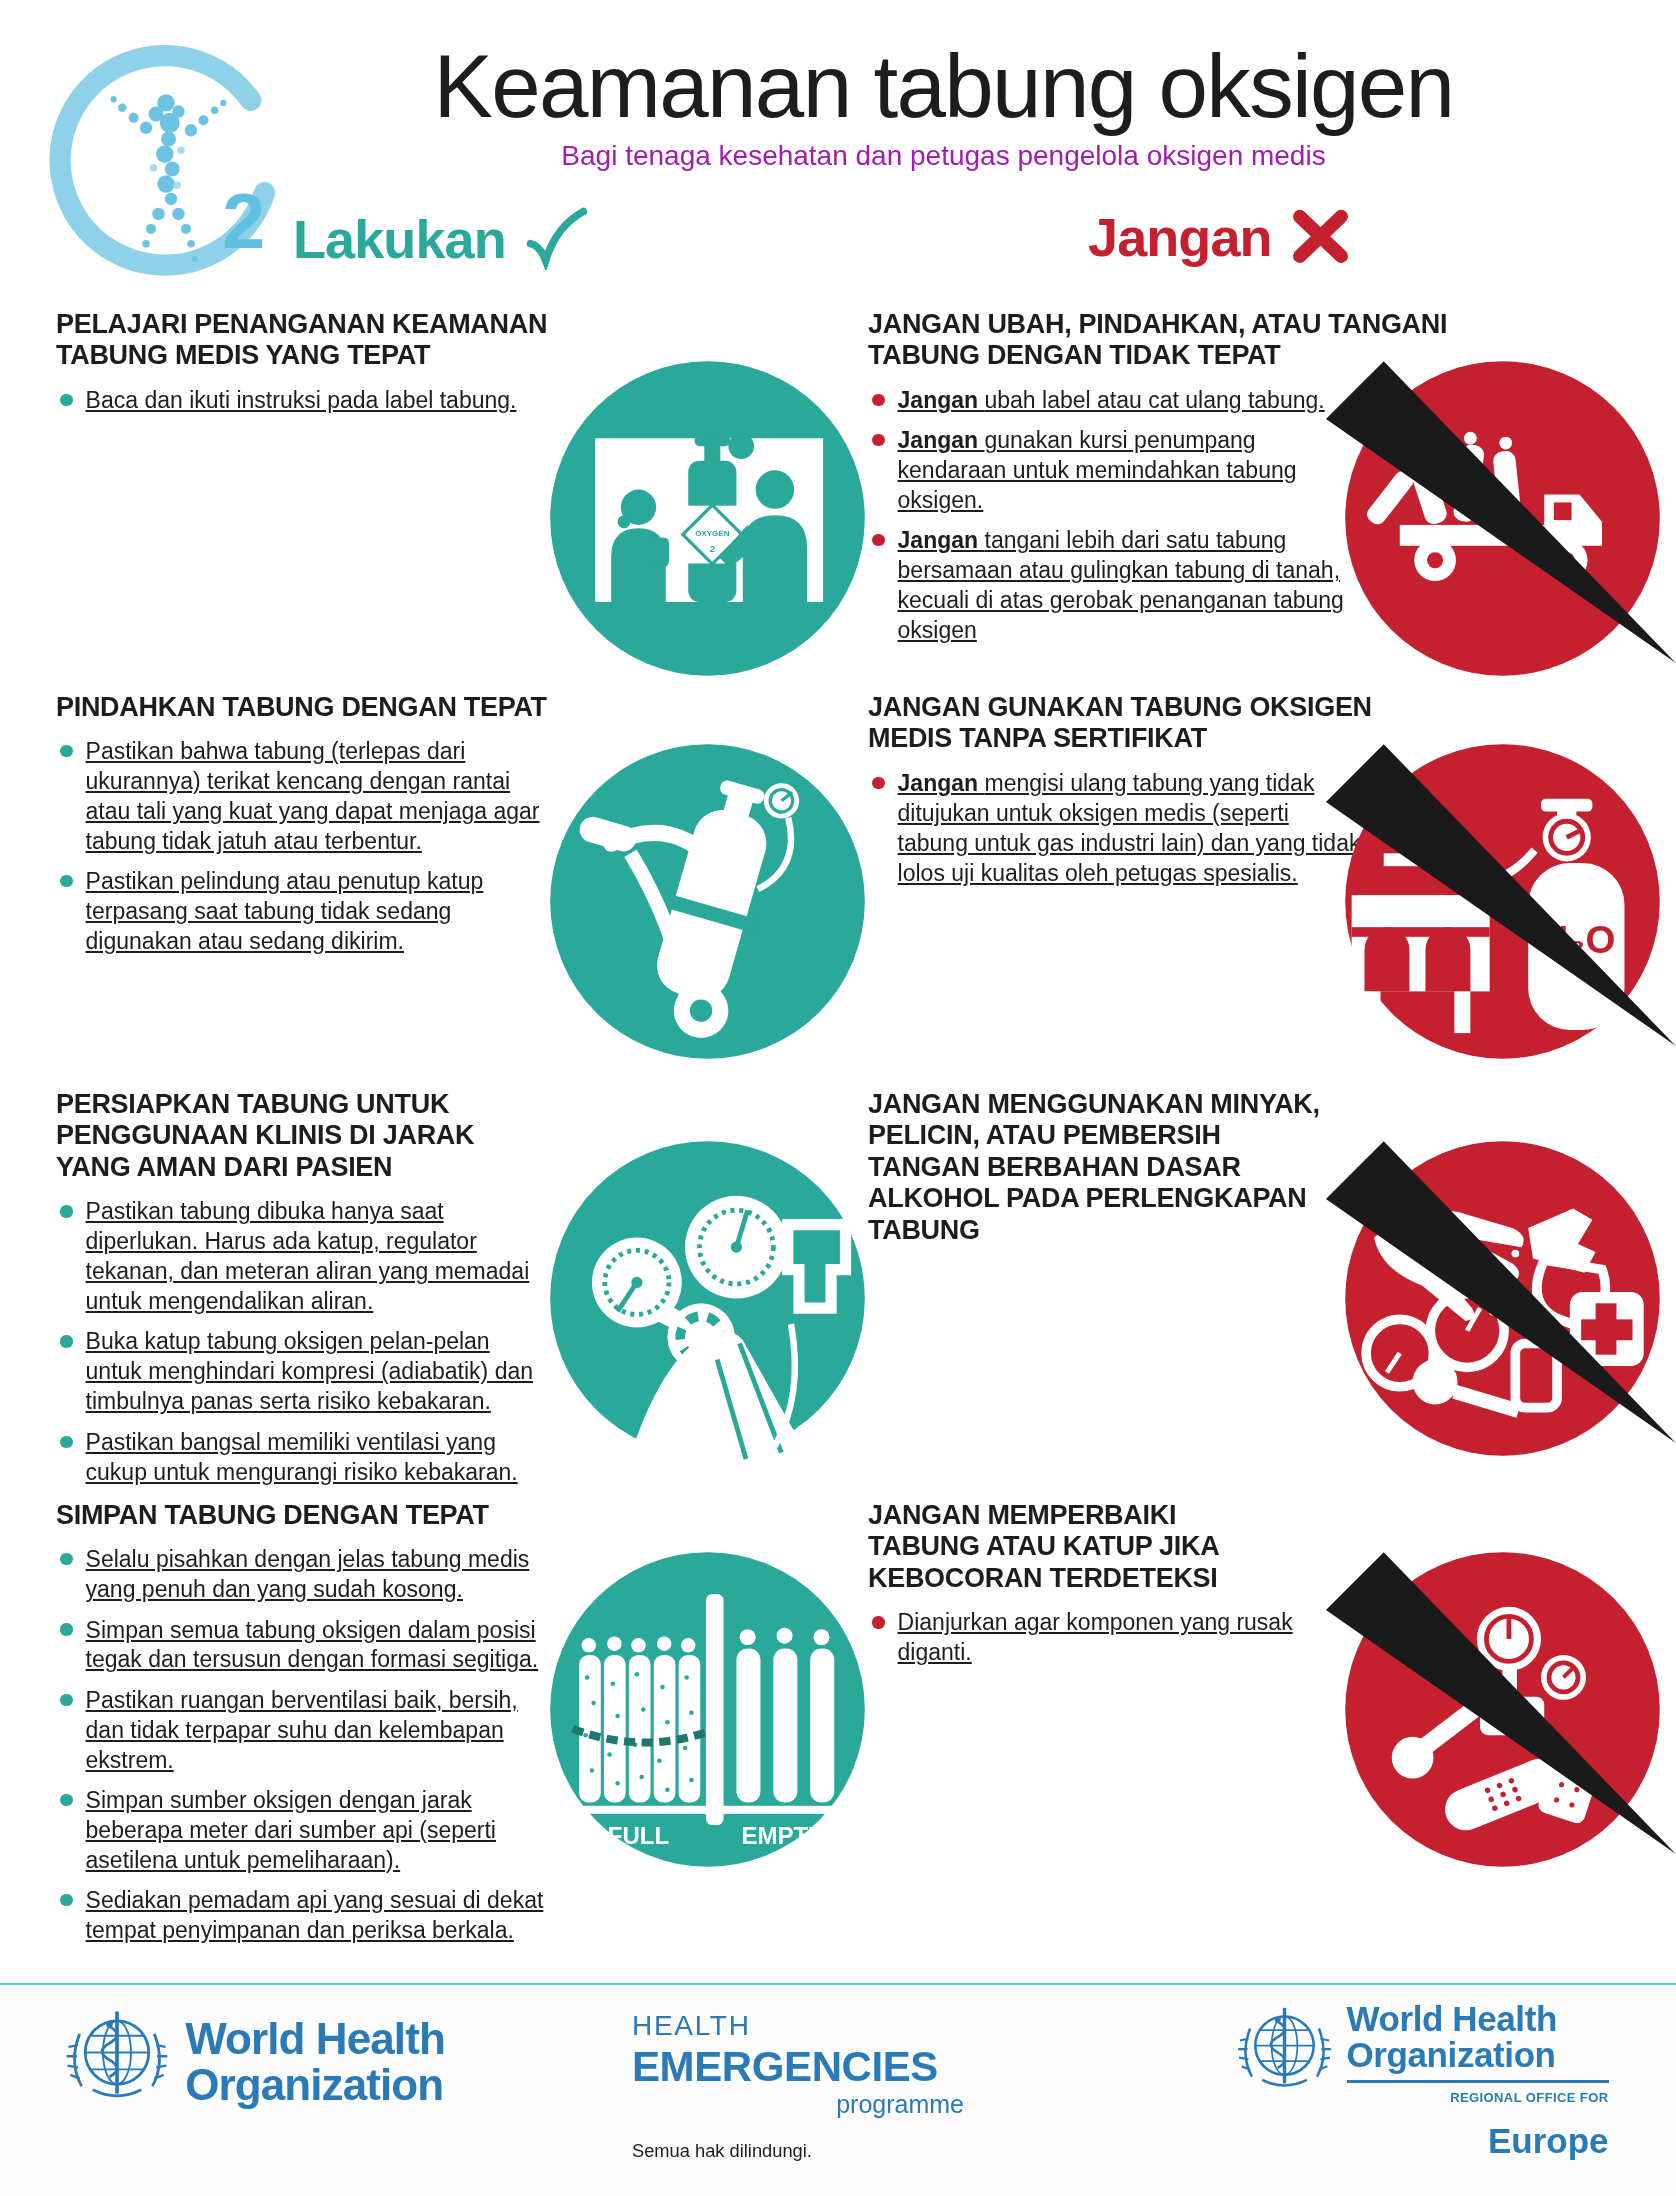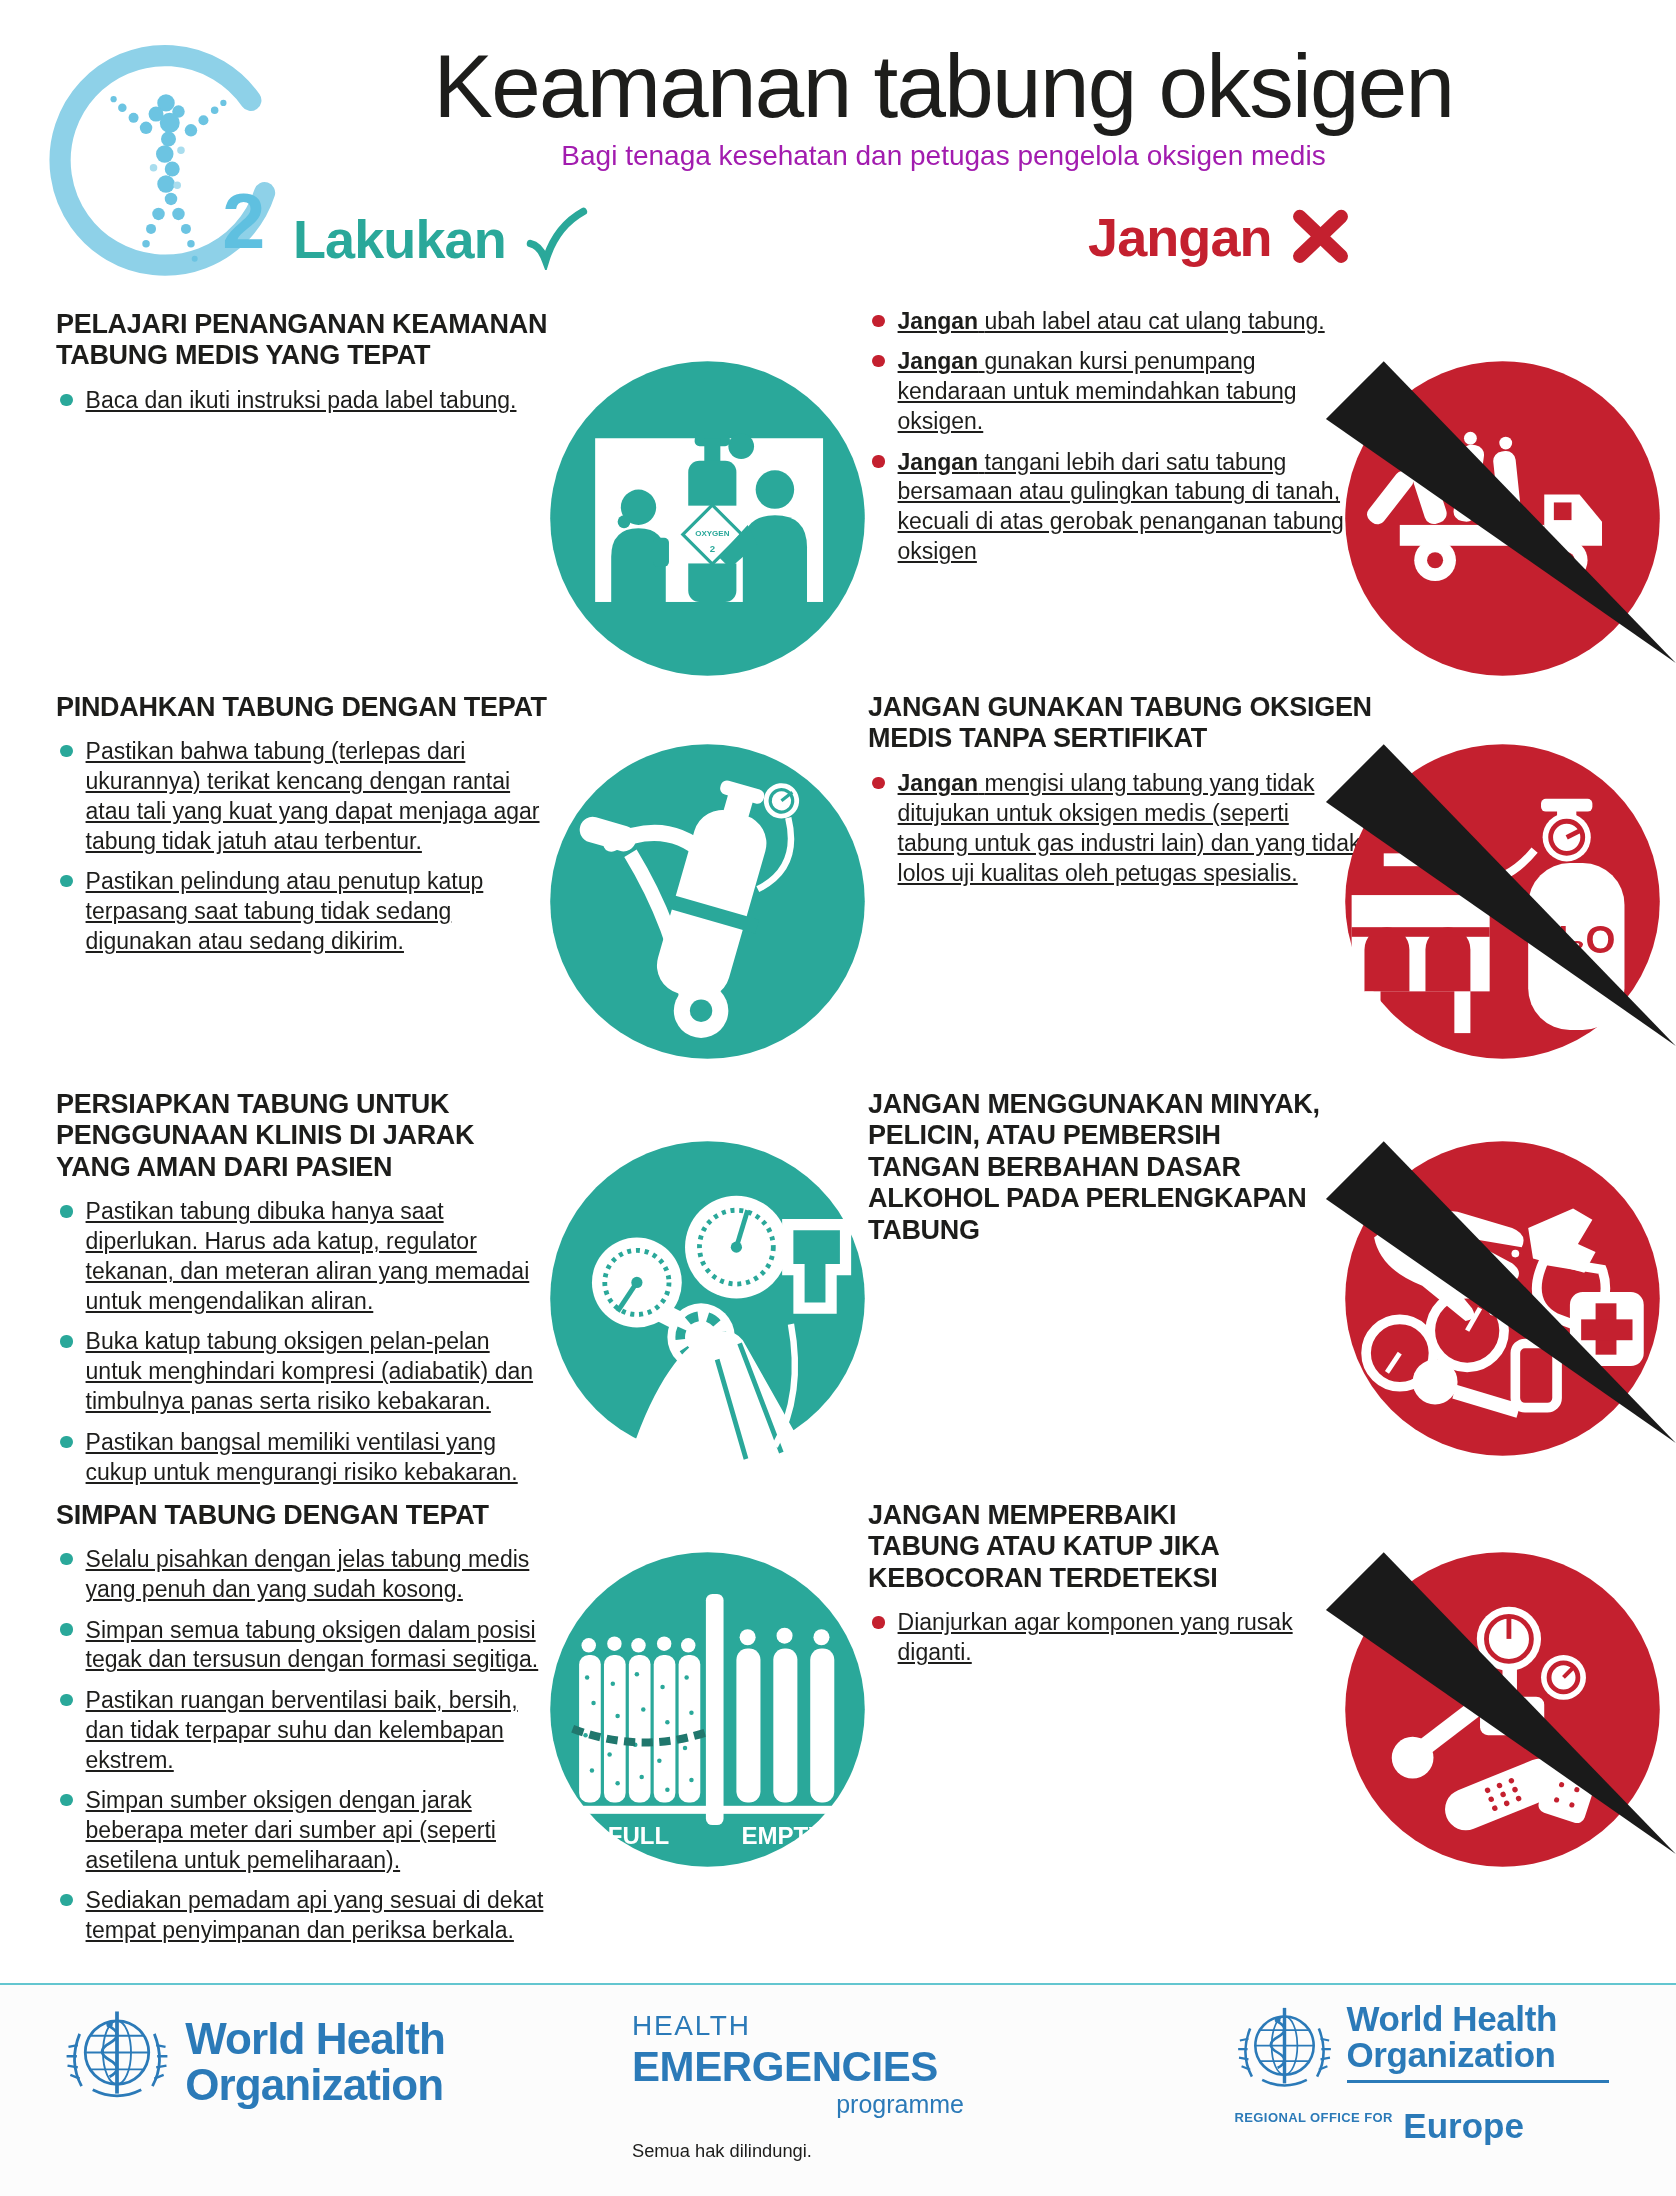--- a/index.html
+++ b/index.html
@@ -44,21 +44,21 @@
   .f-left .wordmark{margin-left:12.2px;font-size:44px;font-weight:700;line-height:1.04;letter-spacing:-0.9px;}
   .f-center{position:absolute;left:632px;top:24.5px;width:332px;}
   .f-center .hl{font-size:28px;letter-spacing:1.7px;font-weight:400;}
   .f-center .em{font-size:42px;font-weight:700;letter-spacing:-0.4px;margin-top:1.7px;}
   .f-center .pg{font-size:25px;text-align:right;margin-top:-1.7px;}
   .rights{margin-top:21px;font-size:18.3px;color:#1d1d1b;}
   .f-right{position:absolute;left:1233px;top:15.7px;display:flex;align-items:flex-start;}
   .f-right .txt{margin-left:10.5px;}
   .f-right .wordmark{font-size:35px;font-weight:700;line-height:1.05;letter-spacing:-0.4px;}
   .f-right .rule{height:2.6px;background:#2b7ab8;margin:6.1px 0 7px 0;width:262px;}
-  .f-right .reg-row{display:flex;align-items:center;margin-left:-112px;}
+  .f-right .reg-row{display:flex;align-items:flex-end;margin-left:-112px;flex-direction:column;}
   .f-right .reg{font-size:13px;font-weight:700;letter-spacing:0.4px;}
   .f-right .eur{font-size:35px;font-weight:700;margin-left:10.5px;margin-top:16px;}
 </style>
 </head>
 <body>
 
 <div class="poster">
 
   <div class="hdr-zone">
     <div class="o2-logo">
@@ -148,20 +148,21 @@
             <circle cx="48" cy="102" r="4" fill="#2aa89a"></circle>
             <path d="M40,152 v-28 q0-18 17-18 q17,0 17,18 v28 z" fill="#2aa89a"></path>
             <rect x="66" y="112" width="10" height="18" rx="3" fill="#2aa89a"></rect>
             <circle cx="142" cy="82" r="12" fill="#2aa89a"></circle>
             <path d="M122,152 v-34 q0-20 20-20 q20,0 20,20 v34 z" fill="#2aa89a"></path>
             <path d="M125,104 l-18,20 7,7 17,-15 z" fill="#2aa89a"></path>
           </svg>
         </div>
       </div>
       <div class="half r dt1">
+        <h2>JANGAN UBAH, PINDAHKAN, ATAU TANGANI TABUNG DENGAN TIDAK TEPAT</h2>
         <ul class="blts">
           <li>
               <span class="dot rd"></span>
               <p><b>Jangan</b> <span>ubah label atau cat ulang tabung.</span></p>
             </li>
           <li>
               <span class="dot rd"></span>
               <p><b>Jangan</b> <span>gunakan kursi penumpang kendaraan untuk memindahkan tabung oksigen.</span></p>
             </li>
           <li>

